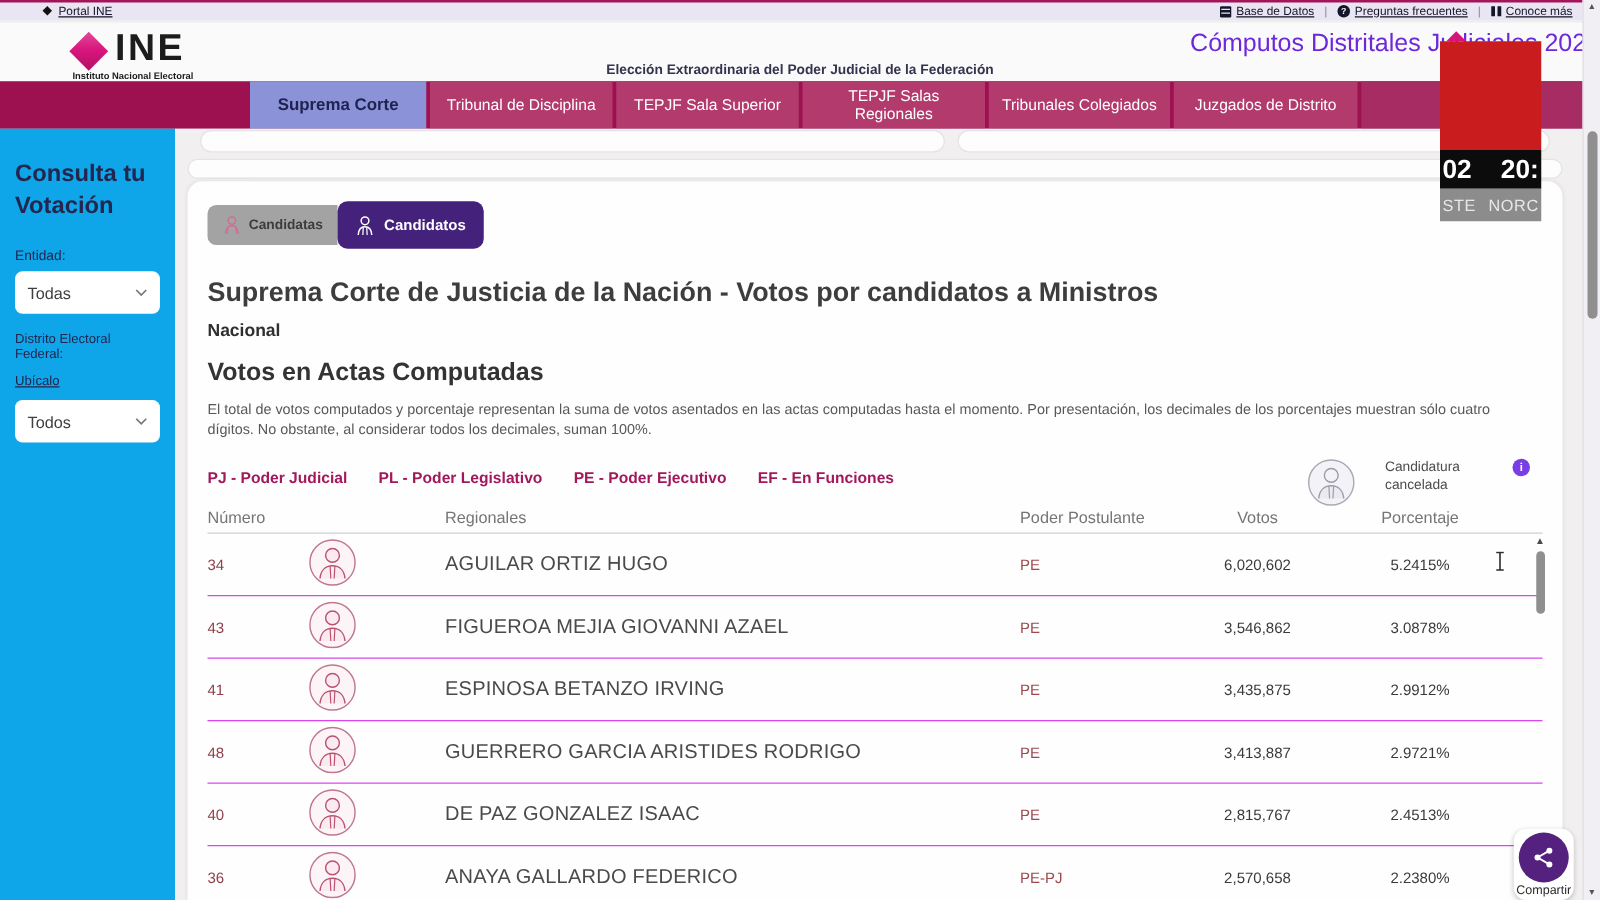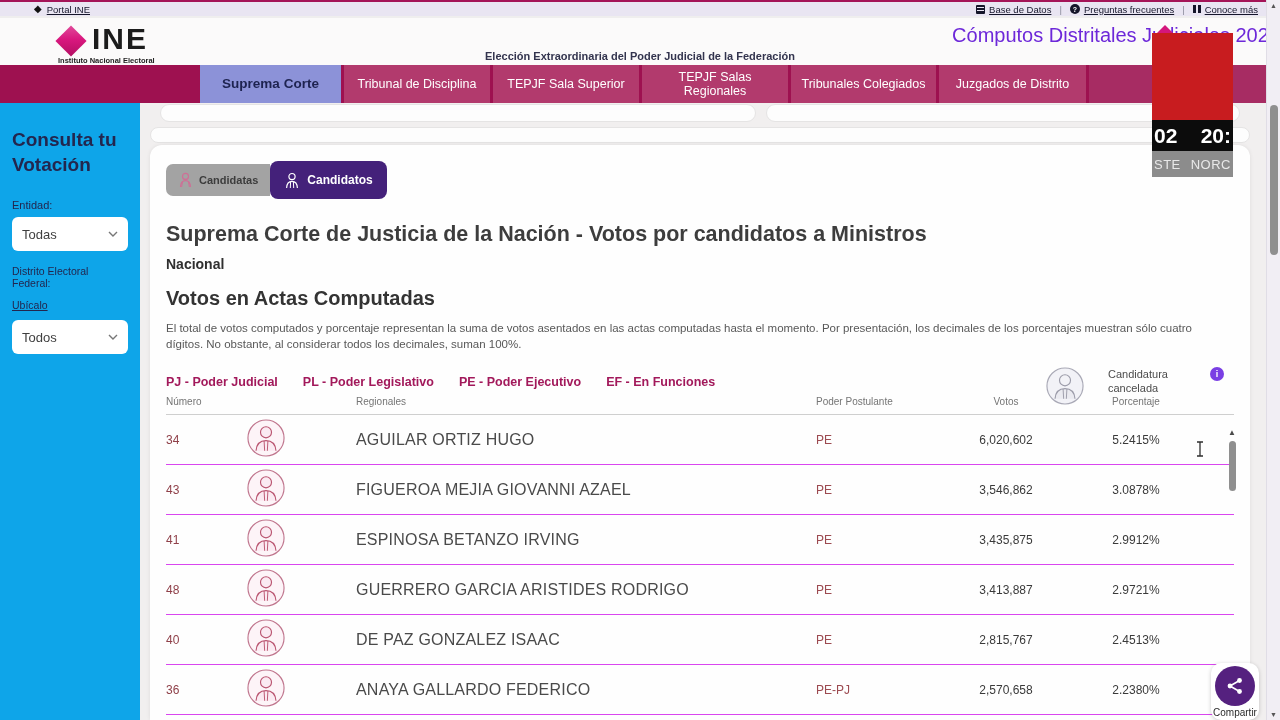--- a/index.html
+++ b/index.html
@@ -74,21 +74,21 @@
 
   
   #cancelled { position:absolute; right:26px; top:222px; display:flex; align-items:flex-start; gap:24px; }
   #cancelled-text { width:78px; font-size:11px; color:#4c4c4c; line-height:14px; }
   #info-ic { width:14px; height:14px; border-radius:50%; background:#7a3fe4; color:#fff; font-size:9px; font-weight:bold;
              display:flex; align-items:center; justify-content:center; cursor:pointer; }
   .avatar { width:38px; height:38px; }
 
   
   .tgrid { display:grid; grid-template-columns:40px 150px 450px 130px 140px 120px 1fr; align-items:center; }
-  #thead { height:26px; font-size:10px; color:#757575; border-bottom:1px solid #cfcfcf; }
+  #thead { margin-top:12px; height:26px; font-size:13px; color:#757575; border-bottom:1px solid #cfcfcf; }
   #thead div { white-space:nowrap; }
   .th-poder { padding-left:10px; }
   .th-center { text-align:center; }
   .trow { height:50px; border-bottom:1px solid #d946ef; font-size:12px; color:#434343; }
   .td-num { color:#8f4049; }
   .td-name { font-size:16px; color:#4a4a4a; letter-spacing:.2px; }
   .td-poder { color:#9c4a50; padding-left:10px; }
   .td-center { text-align:center; color:#3a3a3a; }
   .td-av { padding-left:41px; }
 

